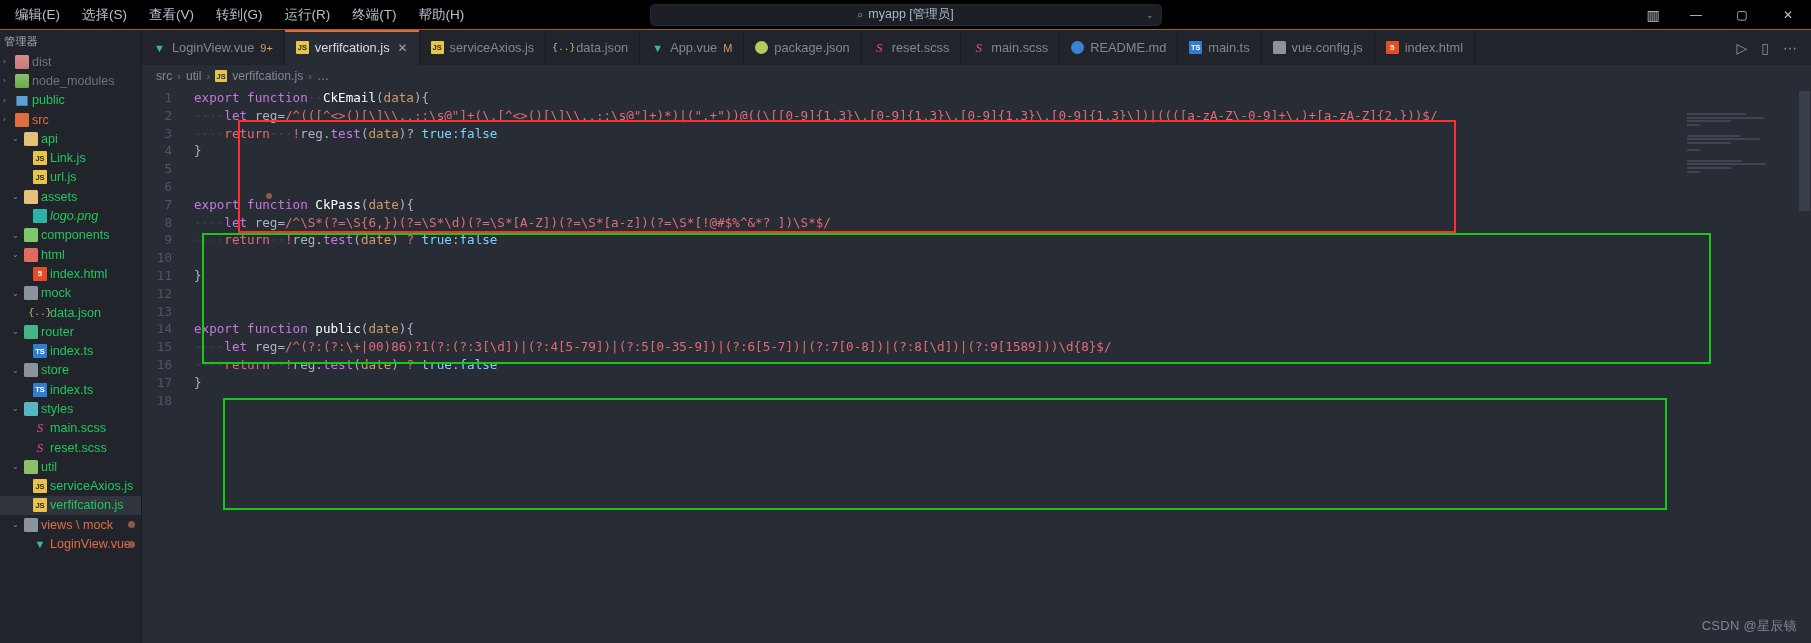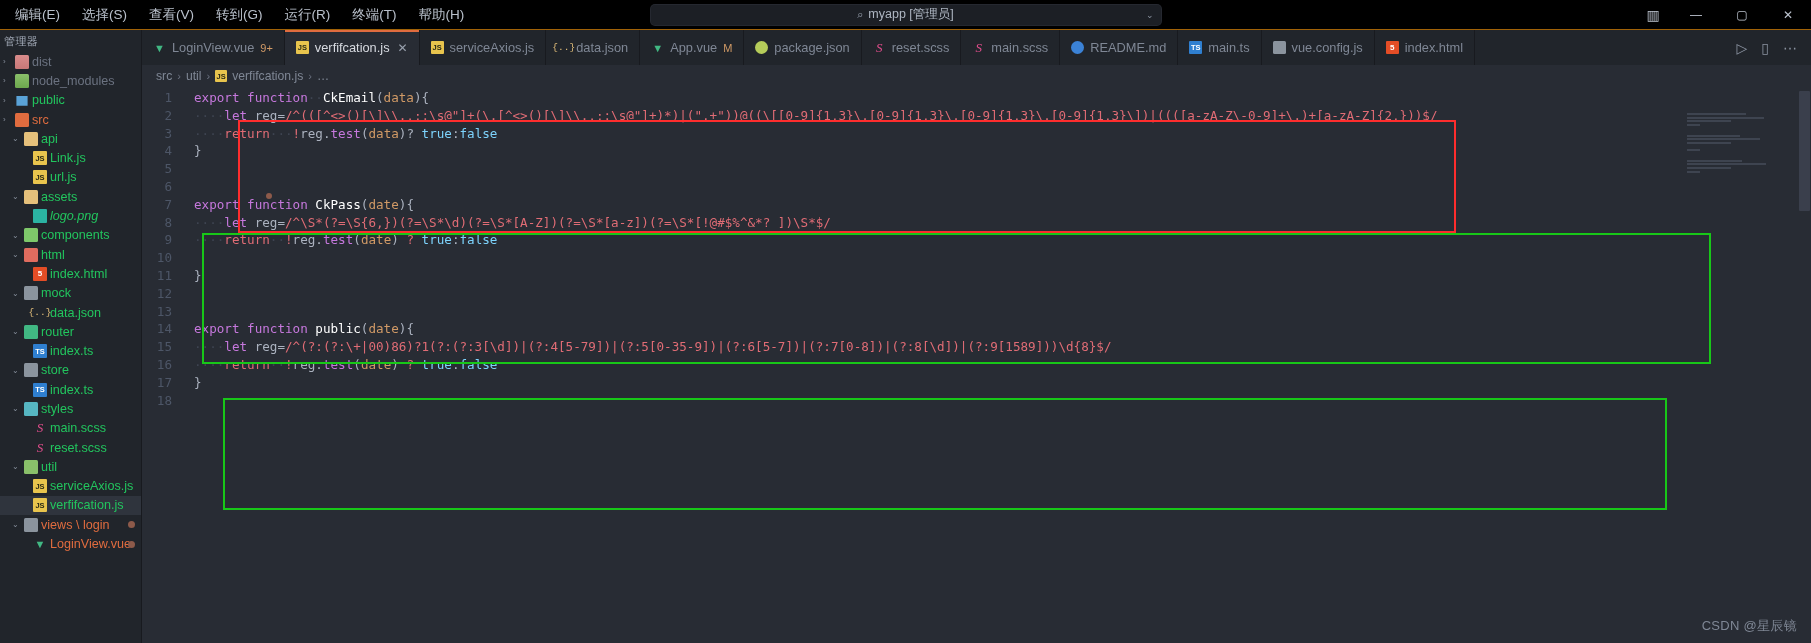--- a/index.html
+++ b/index.html
@@ -340,21 +340,21 @@
           <span class="lbl">serviceAxios.js</span>
         </div>
         <div class="row selected" style="padding-left: 21px;">
           <span class="chev"></span>
           <span class="ic js">JS</span>
           <span class="lbl">verfifcation.js</span>
         </div>
         <div class="row" style="padding-left: 12px;">
           <span class="chev">⌄</span>
           <span class="ic folder f-views"></span>
-          <span class="lbl orange">views \ login</span>
+          <span class="lbl orange">views \ mock</span>
           <span class="dot"></span>
         </div>
         <div class="row" style="padding-left: 21px;">
           <span class="chev"></span>
           <span class="ic vue">▼</span>
           <span class="lbl orange">LoginView.vue</span>
           <span class="dot"></span>
         </div>
       </div>
   </div>

